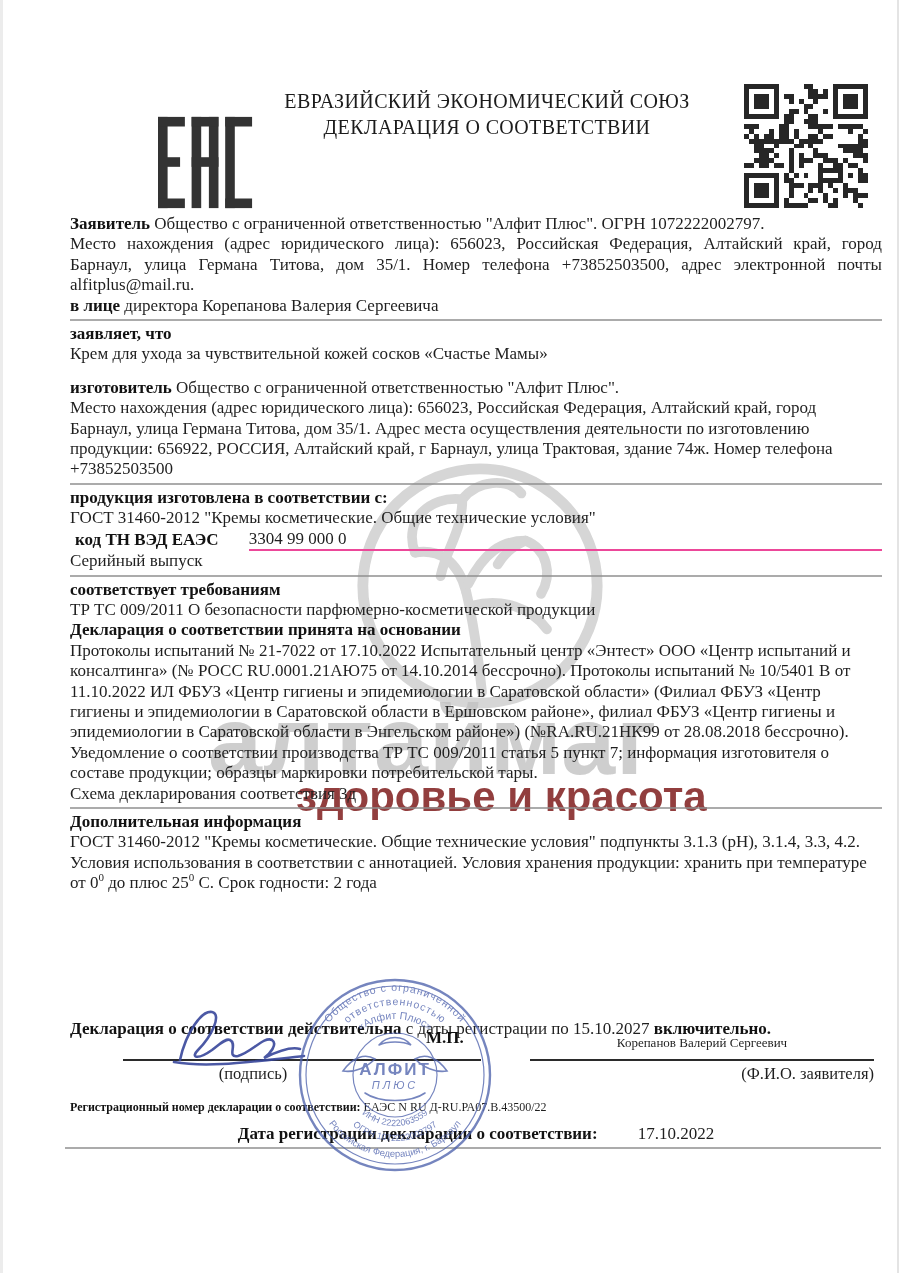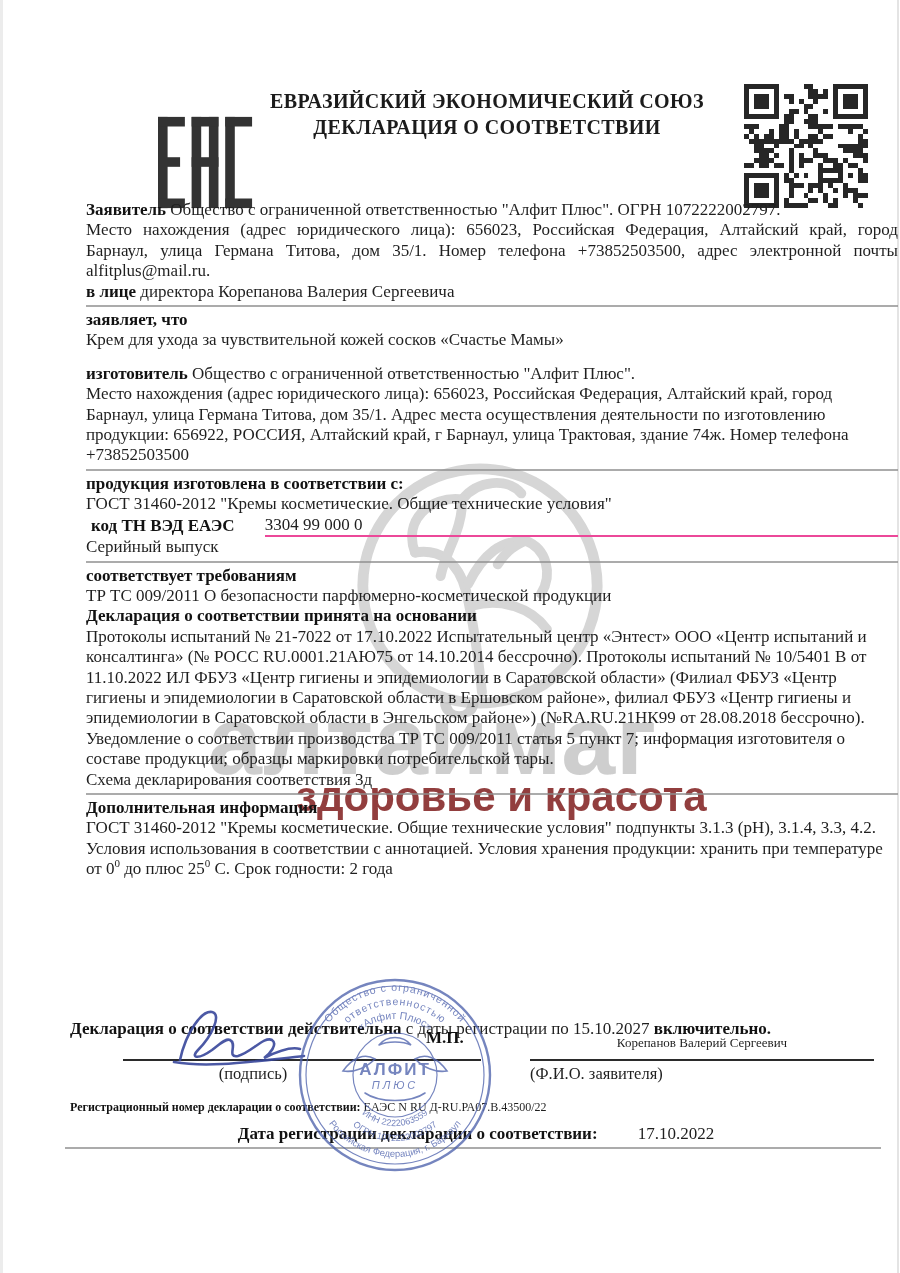--- a/index.html
+++ b/index.html
@@ -3,52 +3,52 @@
 <meta charset="utf-8">
 <style>
   html,body{margin:0;padding:0;background:#ffffff;}
   .page{position:relative;width:900px;height:1273px;background:#fff;overflow:hidden;
         font-family:"Liberation Serif", serif;color:#1f1f1f;}
   .page::before{content:'';position:absolute;left:0;top:0;bottom:0;width:3px;background:#ececec;}
   .page::after{content:'';position:absolute;right:1px;top:0;bottom:0;width:2px;background:#e4e4e4;}
 
   
   .titles{position:absolute;left:247px;top:88px;width:480px;text-align:center;z-index:2;}
-  .titles .t1,.titles .t2{font-weight:bold;font-size:20px;letter-spacing:.4px;color:#1b1b1b;line-height:26px;}
+  .titles .t1,.titles .t2{font-weight:normal;font-size:20px;letter-spacing:.4px;color:#1b1b1b;line-height:26px;}
   .eac{position:absolute;left:158px;top:116px;width:96px;height:93px;z-index:2;}
   .qr{position:absolute;left:744px;top:84px;width:124px;height:124px;z-index:2;}
   .qr svg{width:124px;height:124px;}
 
   
   .wm-tree{position:absolute;left:352px;top:458px;width:256px;height:256px;z-index:1;opacity:.85;}
   .wm-brand{position:absolute;left:208px;top:692px;z-index:1;font-family:"Liberation Sans",sans-serif;
             font-weight:bold;font-size:97px;letter-spacing:1px;color:#c3c3c3;opacity:.8;line-height:1;}
   .wm-tag{position:absolute;left:296px;top:776px;z-index:1;font-family:"Liberation Sans",sans-serif;
           font-weight:bold;font-size:42px;color:#7f1d1d;opacity:.85;line-height:1;}
 
   
-  .doc-main{position:absolute;left:70px;top:200px;width:812px;z-index:2;font-size:17px;line-height:20.4px;margin-left:16px;}
+  .doc-main{position:absolute;left:70px;top:214px;width:812px;z-index:2;font-size:17px;line-height:20.4px;}
   .para{margin:0;}
   .justify{text-align:justify;}
   .b{font-weight:bold;color:#121212;}
   .rule{height:2px;background:#8f8f8f;opacity:.75;margin:3px 0 3px 0;}
   .gap{height:13px;}
   .tncode{display:flex;align-items:center;padding-left:5px;}
   .tncode .seg.b{flex:0 0 auto;margin-right:30px;}
   .tncode .seg:last-child{flex:1;border-bottom:2px solid #ec4899;}
   sup{font-size:11px;line-height:0;}
 
   
   .validity{position:absolute;left:70px;top:1002px;width:812px;font-size:17px;z-index:2;}
   .sig-line{position:absolute;height:2px;background:#2b2b2b;z-index:2;}
   .sig-line.left{left:123px;top:1059px;width:358px;}
   .sig-line.right{left:530px;top:1059px;width:344px;}
   .sig-caption{position:absolute;left:148px;top:1064px;width:210px;text-align:center;font-size:16.5px;z-index:2;}
   .fio-name{position:absolute;left:530px;top:1035px;width:344px;text-align:center;font-size:13px;z-index:2;}
-  .fio-caption{position:absolute;left:530px;top:1064px;width:344px;text-align:left;font-size:16.5px;z-index:2;}
+  .fio-caption{position:absolute;left:530px;top:1064px;width:344px;text-align:right;font-size:16.5px;z-index:2;}
   .mp{position:absolute;left:426px;top:1028px;font-size:17px;font-weight:bold;color:#101010;z-index:4;}
   .scribble{position:absolute;left:168px;top:1002px;width:140px;height:70px;z-index:3;}
   .stamp{position:absolute;left:295px;top:975px;width:200px;height:200px;z-index:3;}
 
   .reg-row1{position:absolute;left:70px;top:1100px;width:812px;font-size:12px;z-index:2;}
   .reg-row2{position:absolute;left:70px;top:1124px;width:812px;font-size:17px;z-index:2;text-align:center;}
   .reg-row2 .val{margin-left:36px;}
   .bottom-rule{position:absolute;left:65px;top:1147px;width:816px;height:2px;background:#8f8f8f;opacity:.75;z-index:2;}
 </style>
 </head>

